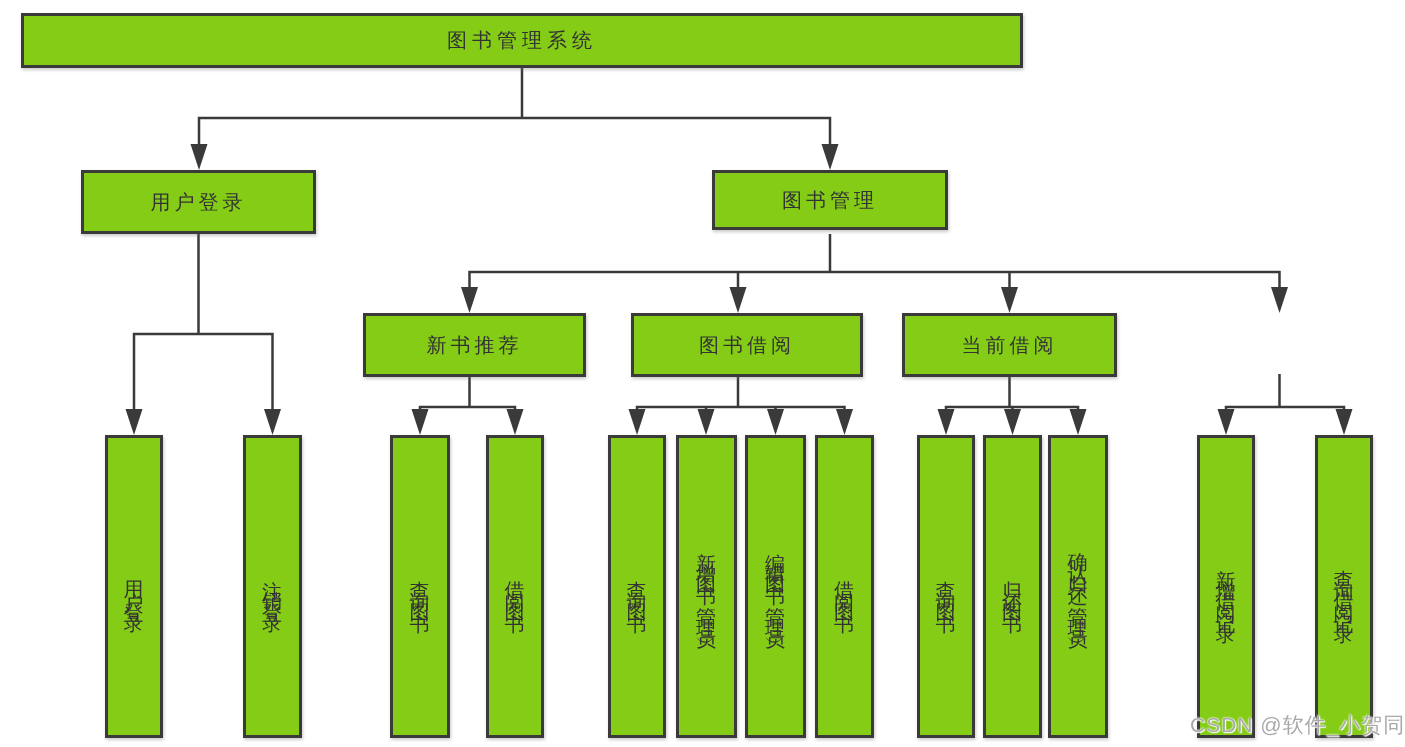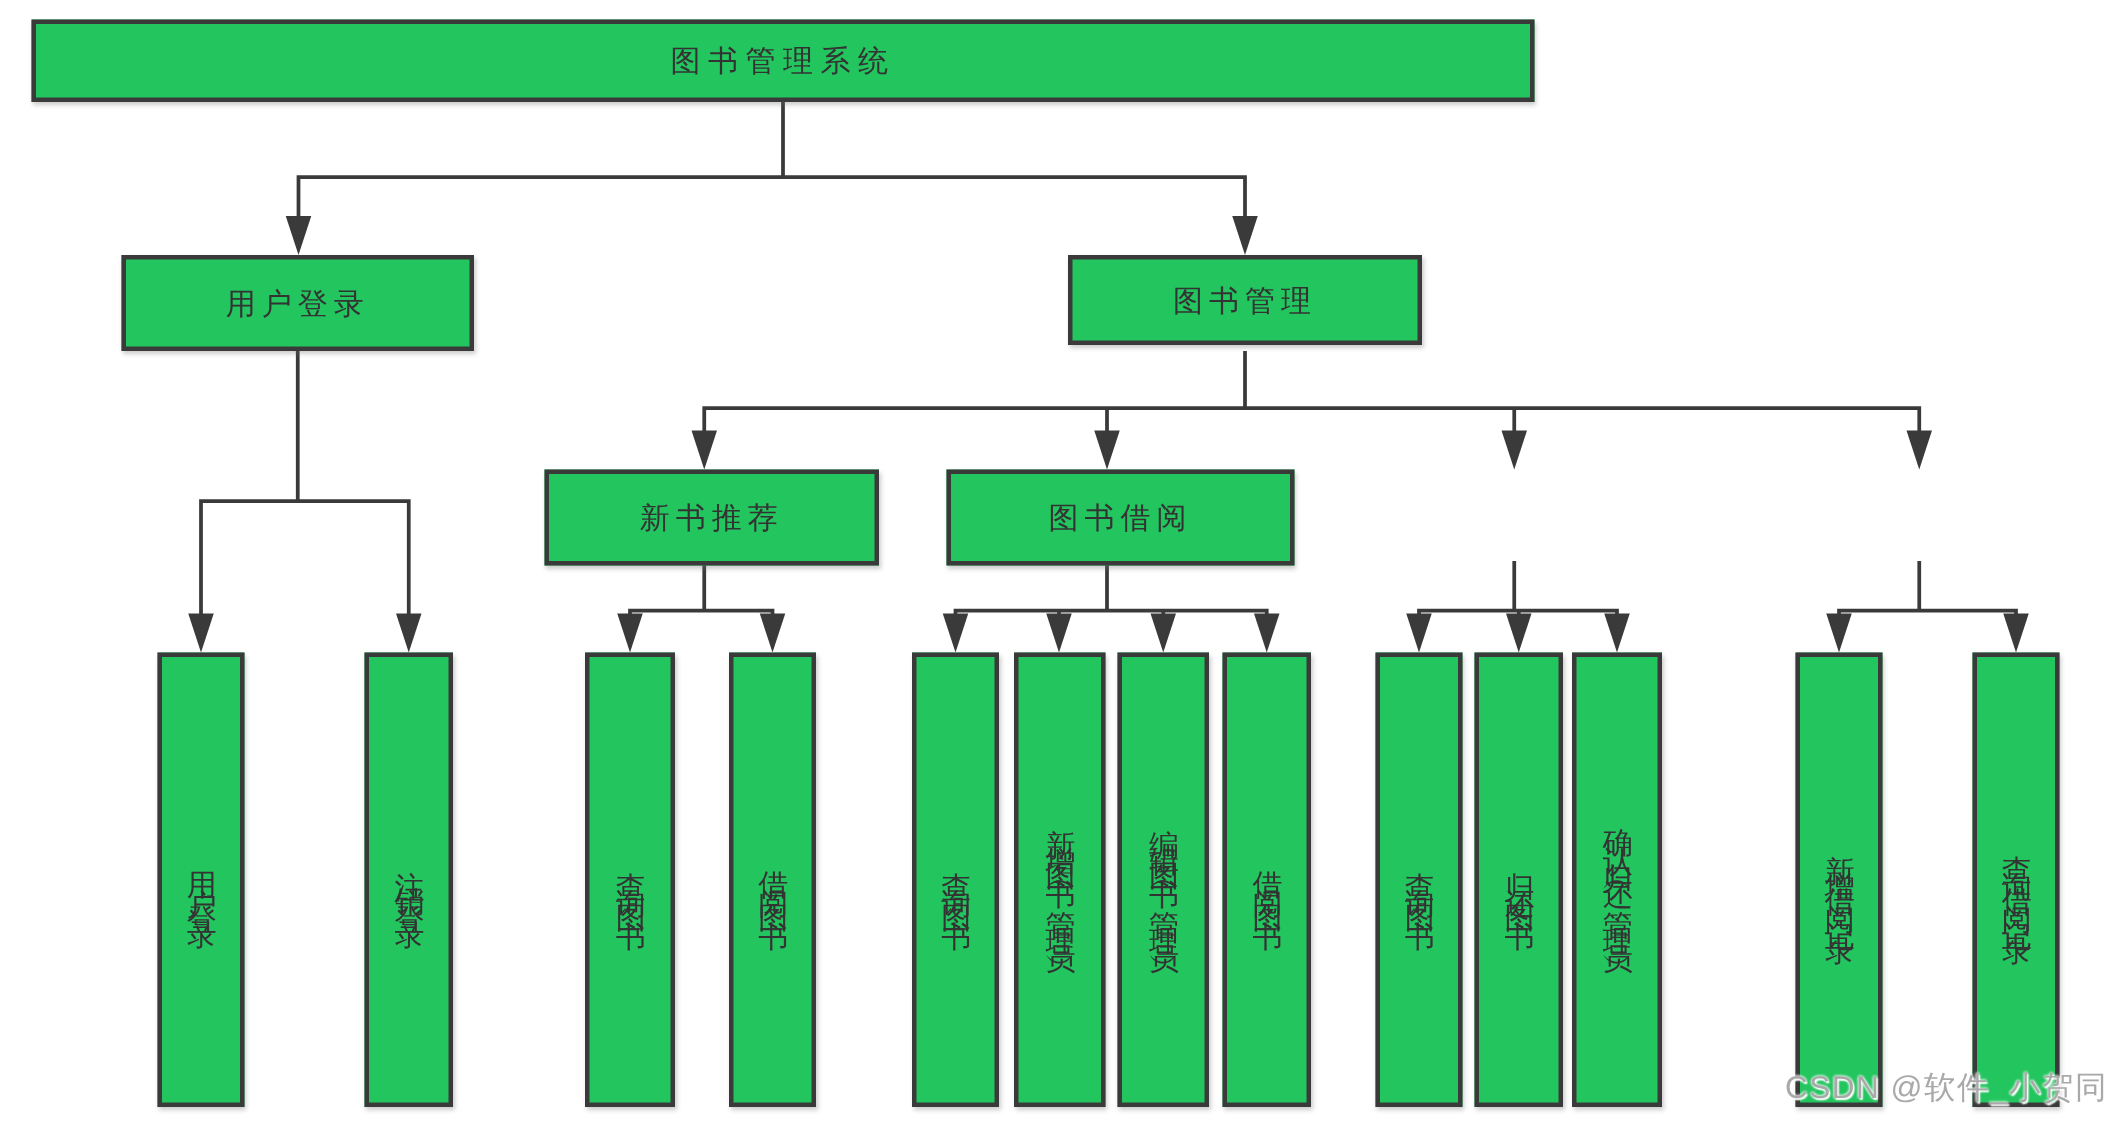--- a/index.html
+++ b/index.html
@@ -2,21 +2,21 @@
 <html><head>
 <meta charset="utf-8">
 <style>
   html,body{margin:0;padding:0;background:#ffffff;}
   .stage{
     position:relative;width:1405px;height:747px;background:#ffffff;
     font-family:"Liberation Sans","DejaVu Sans",sans-serif;color:#333333;overflow:hidden;
   }
   svg.connectors{position:absolute;left:0;top:0;width:1405px;height:747px;}
   .node{
-    position:absolute;box-sizing:border-box;border:3px solid #3a3a3a;background:#22c55e;
+    position:absolute;box-sizing:border-box;border:3px solid #3a3a3a;background:#84cc16;
     display:flex;align-items:center;justify-content:center;
     box-shadow:1px 2px 3px rgba(110,110,110,0.35);
   }
   .hlabel{font-size:20px;letter-spacing:4px;white-space:nowrap;}
   .root .hlabel{font-size:20px;letter-spacing:5px;}
   .vtext{
     writing-mode:vertical-rl;text-orientation:mixed;
     font-size:20px;letter-spacing:11px;line-height:1.1;white-space:nowrap;
   }
   .watermark{
@@ -92,20 +92,23 @@
   <div class="node" style="left:712px;top:170px;width:236px;height:60px">
     <span class="hlabel">图书管理</span>
   </div>
 
   <div class="node" style="left:363px;top:313px;width:223px;height:64px">
     <span class="hlabel">新书推荐</span>
   </div>
   <div class="node" style="left:631px;top:313px;width:232px;height:64px">
     <span class="hlabel">图书借阅</span>
   </div>
+  <div class="node" style="left:902px;top:313px;width:215px;height:64px">
+    <span class="hlabel">当前借阅</span>
+  </div>
 
   <div class="node" style="left:105px;top:435px;width:58px;height:303px">
     <span class="vtext">用户登录</span>
   </div>
   <div class="node" style="left:243px;top:435px;width:59px;height:303px">
     <span class="vtext">注销登录</span>
   </div>
 
   <div class="node" style="left:390px;top:435px;width:60px;height:303px">
     <span class="vtext">查询图书</span>

